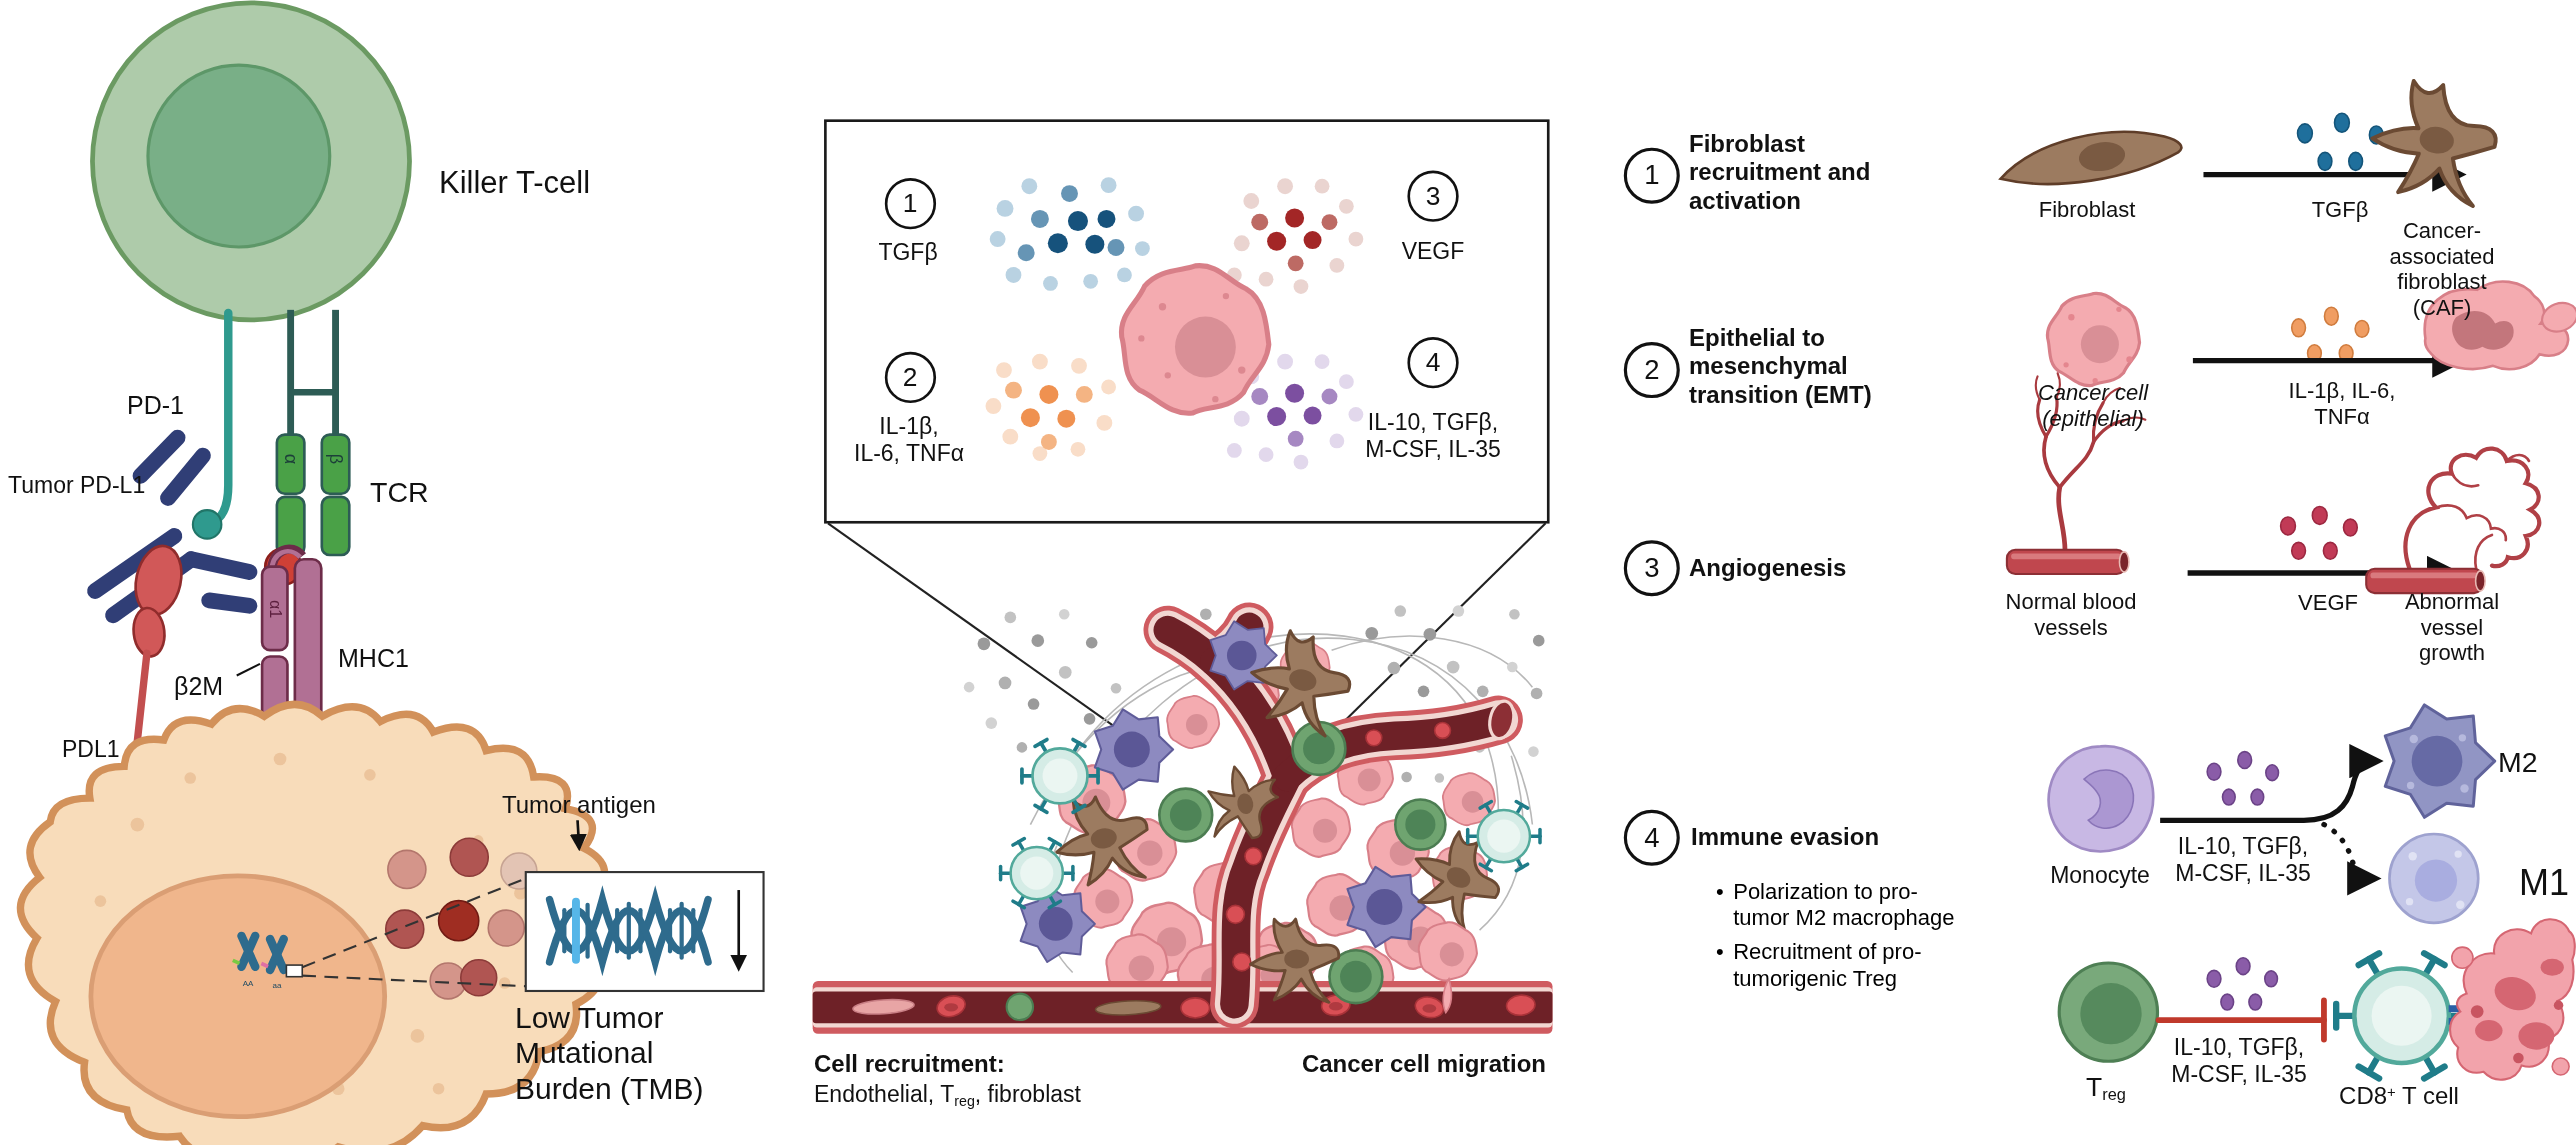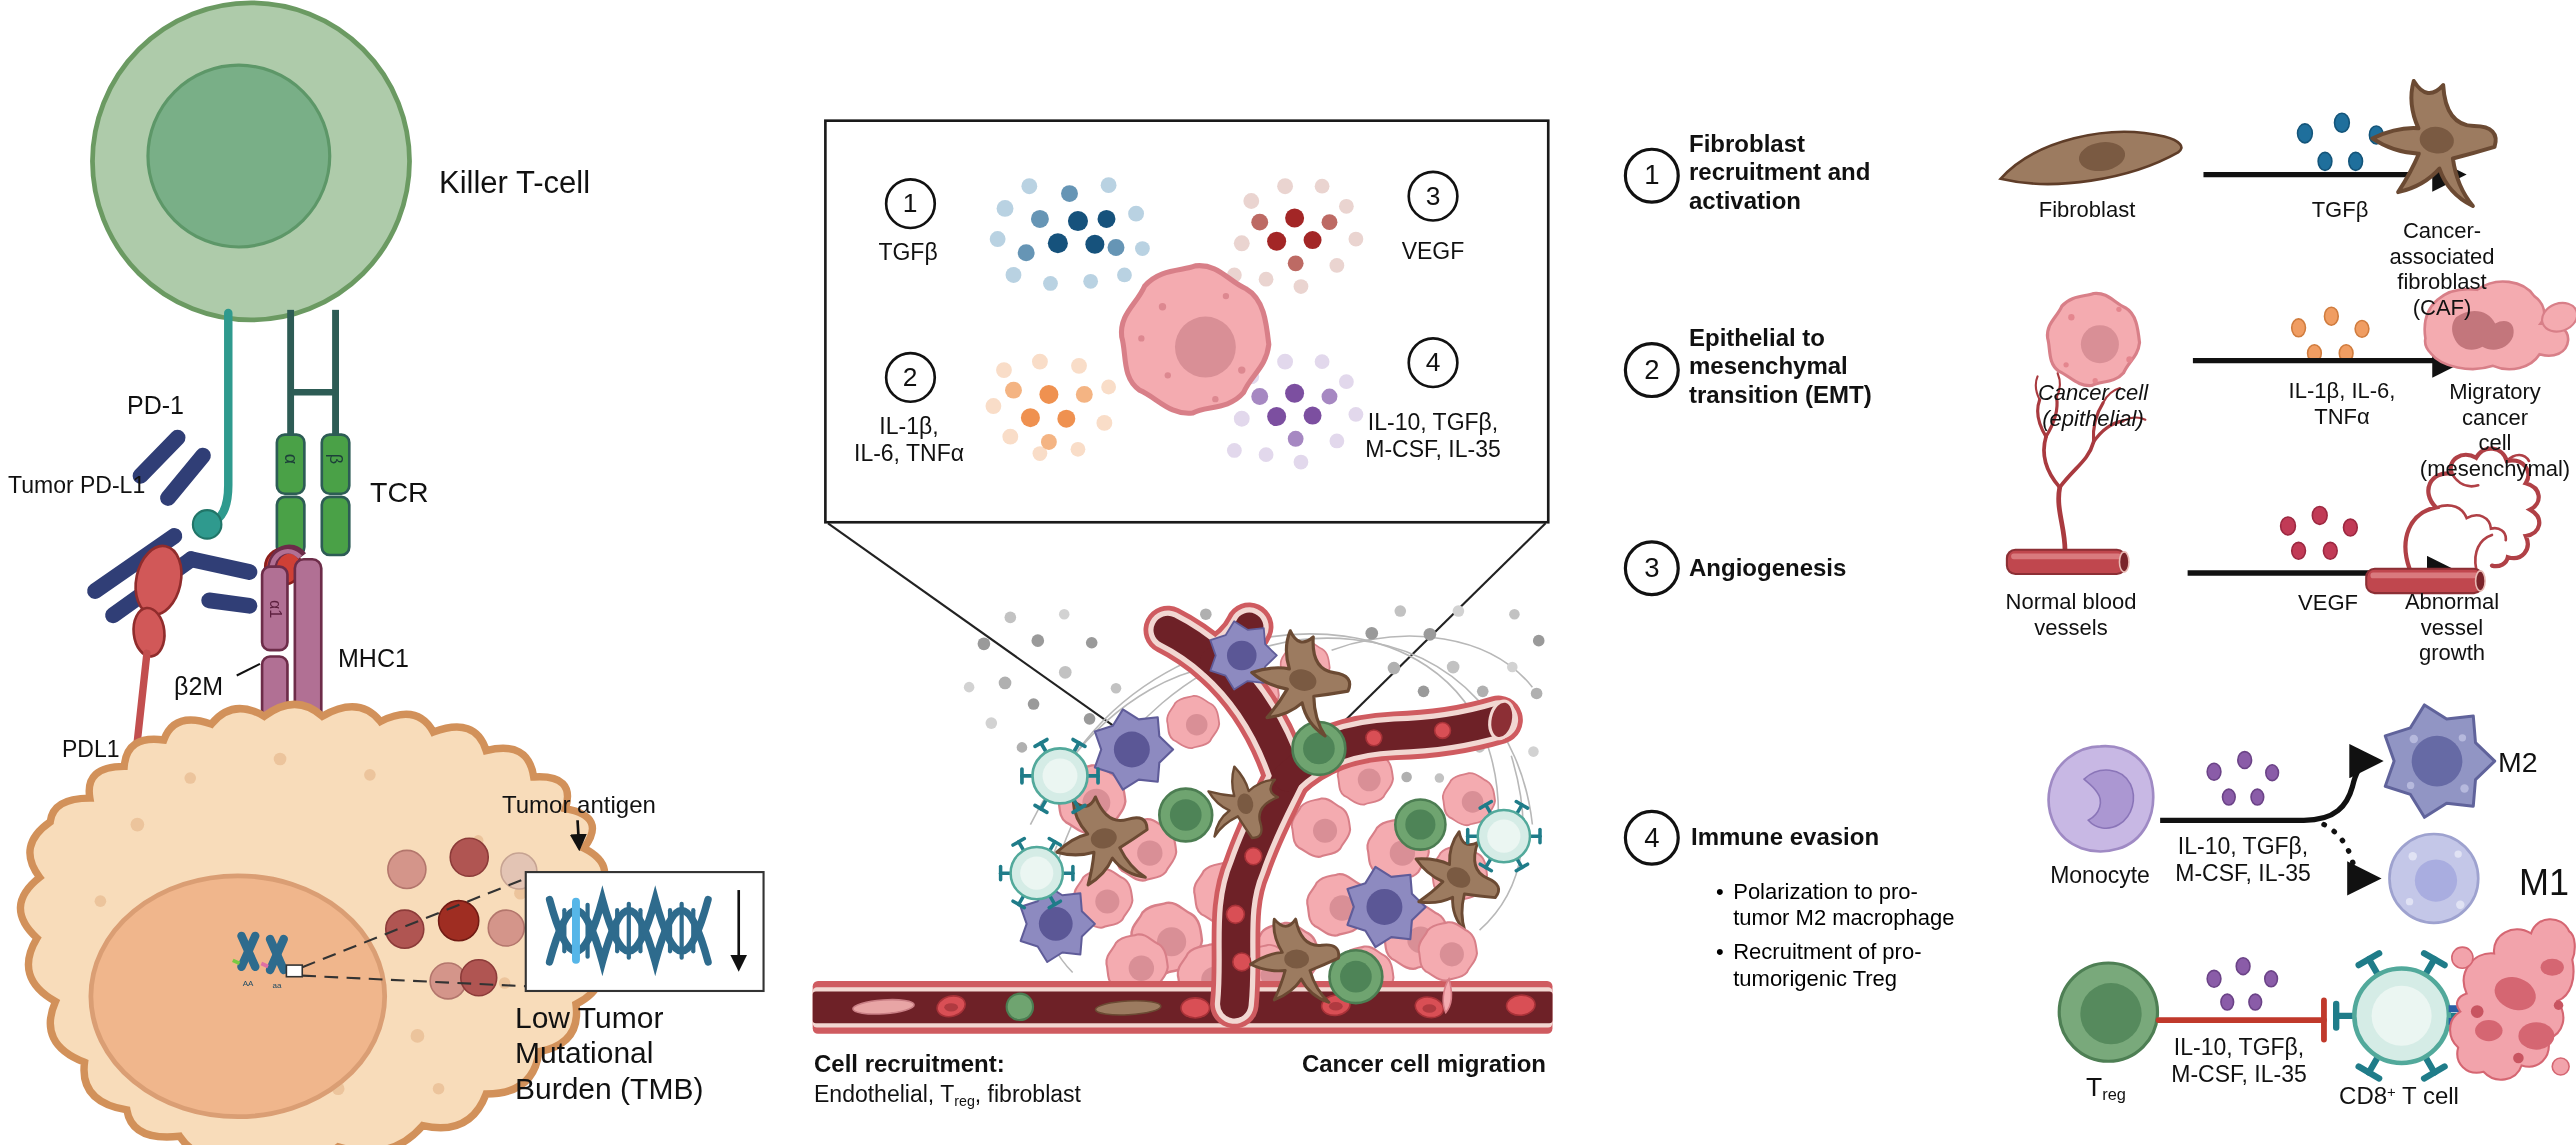--- a/index.html
+++ b/index.html
@@ -677,22 +677,20 @@
 fibroblast (CAF)</div>
 
 <div class="lbl m" style="left:1652px;top:370px;font-size:27.5px;">2</div>
 <div class="lbl b" style="left:1689px;top:324px;font-size:24px;line-height:1.18;">Epithelial to
 mesenchymal
 transition (EMT)</div>
 <div class="lbl c" style="left:2093px;top:380px;font-size:22px;font-style:italic;">Cancer cell
 (epithelial)</div>
 <div class="lbl c" style="left:2342px;top:378px;font-size:22px;">IL-1β, IL-6,
 TNFα</div>
-<div class="lbl c" style="left:2495px;top:379px;font-size:22px;">Migratory cancer
-cell (mesenchymal)</div>
 
 <div class="lbl m" style="left:1652px;top:568px;font-size:27.5px;">3</div>
 <div class="lbl b" style="left:1689px;top:554px;font-size:24px;">Angiogenesis</div>
 <div class="lbl c" style="left:2071px;top:589px;font-size:22px;">Normal blood
 vessels</div>
 <div class="lbl c" style="left:2328px;top:590px;font-size:22px;">VEGF</div>
 <div class="lbl c" style="left:2452px;top:589px;font-size:22px;">Abnormal
 vessel growth</div>
 
 <div class="lbl m" style="left:1652px;top:838px;font-size:27.5px;">4</div>

